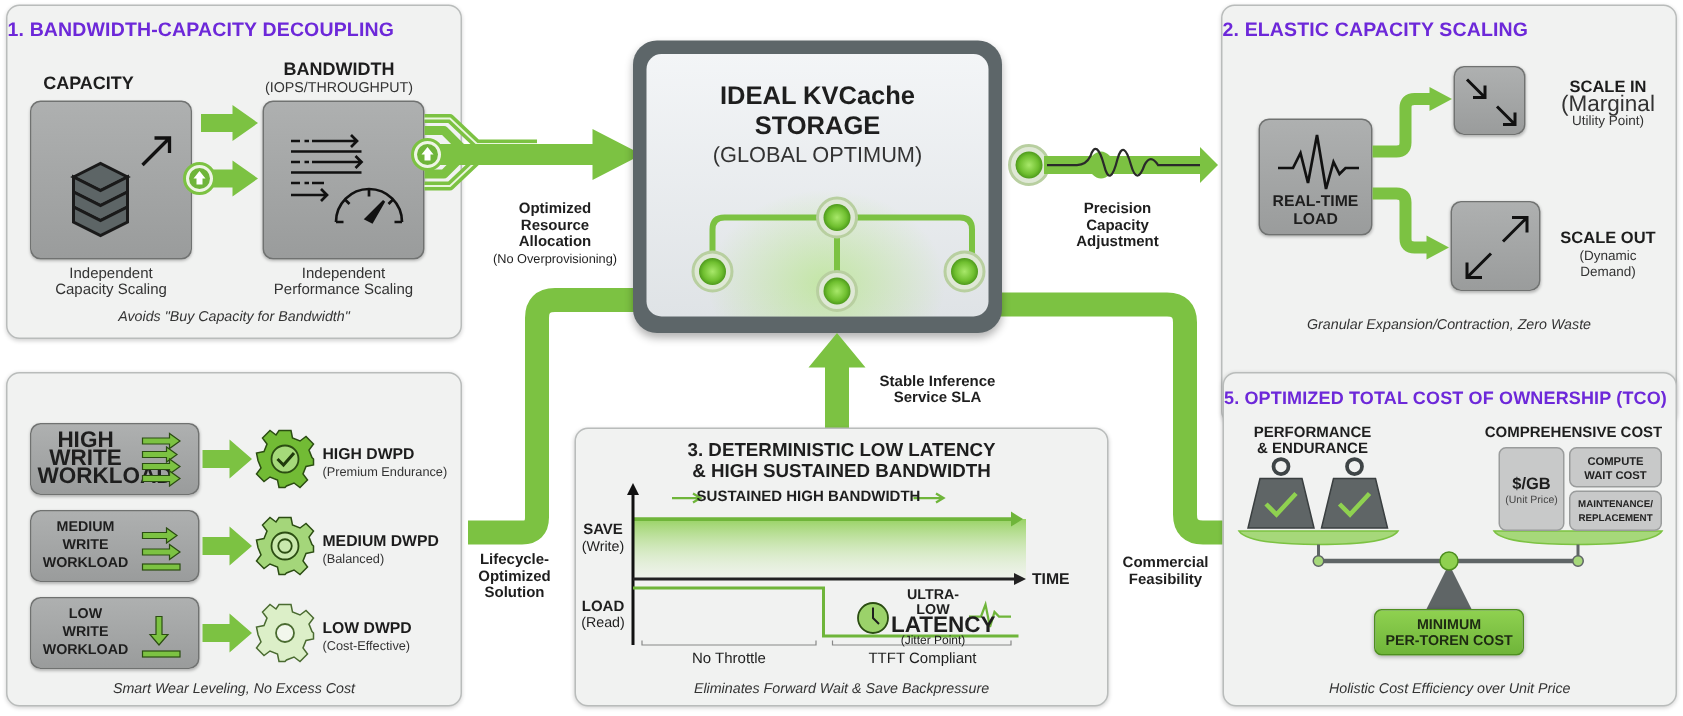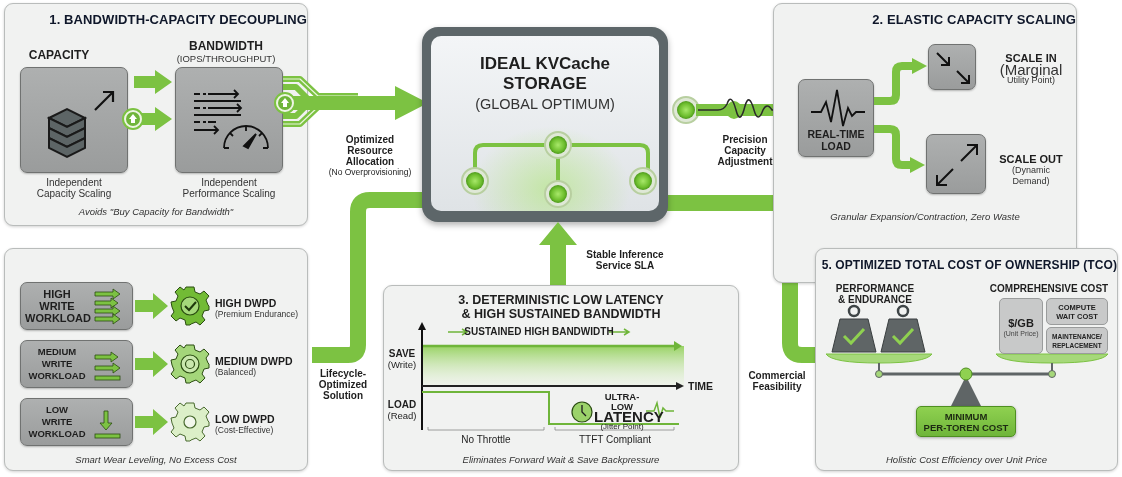--- a/index.html
+++ b/index.html
@@ -3,21 +3,21 @@
 <meta charset="utf-8">
 <style>
   * { box-sizing: border-box; margin: 0; padding: 0; }
   html, body { width: 1122px; height: 477px; background: #ffffff; overflow: hidden; }
   body { position: relative; font-family: "Liberation Sans", "DejaVu Sans", sans-serif; color: #1e1e1e; }
 
   .panel {
     position: absolute; background: #f1f2f1; border: 1.5px solid #b9bcbb;
     border-radius: 9px; box-shadow: 0 1px 3px rgba(0,0,0,0.18);
   }
-  .ptitle { position: absolute; left: 0; right: 0; text-align: right; font-weight: 700; font-size: 13px; letter-spacing: 0.1px; color: #0f172a; }
+  .ptitle { position: absolute; left: 0; right: 0; text-align: left; font-weight: 700; font-size: 13px; letter-spacing: 0.1px; color: #6d28d9; }
   .pfoot { position: absolute; left: 0; right: 0; text-align: center; font-style: italic; font-size: 9.5px; color: #333; }
   .bold { font-weight: 700; }
   .center { text-align: center; }
   .abs { position: absolute; }
   .graybox { position: absolute; background: linear-gradient(#aeb0b0, #9a9c9c); border: 1.5px solid #707271; border-radius: 7px; box-shadow: 0 1px 2px rgba(0,0,0,0.25); }
   .lbl-sm { font-size: 10px; color: #333; line-height: 11px; }
   .lbl-b { font-weight: 700; font-size: 11px; line-height: 12px; color: #1c1c1c; }
   svg { position: absolute; overflow: visible; }
 </style>
 </head>
@@ -177,21 +177,21 @@
 <div class="abs center bold" style="left:312px;top:368px;width:62px;font-size:10px;line-height:11px;">
   <div>Lifecycle-</div>
   <div>Optimized</div>
   <div>Solution</div>
 </div>
 <div class="abs center bold" style="left:744px;top:370px;width:66px;font-size:10px;line-height:11px;">
   <div>Commercial</div>
   <div>Feasibility</div>
 </div>
 
-<div class="panel" style="left:773px;top:3px;width:304px;height:280px;">
+<div class="panel" style="left:814px;top:3px;width:304px;height:280px;">
   <div class="ptitle" style="top:8px;">2. ELASTIC CAPACITY SCALING</div>
   <div class="graybox" style="left:24px;top:75px;width:76px;height:78px;">
     <svg width="76" height="78" style="left:0;top:0;">
       <path d="M12,32 L22,32 L27,22 L32,42 L38,10 L44,46 L49,28 L53,36 L57,32 L66,32" fill="none" stroke="#111" stroke-width="1.8"></path>
     </svg>
     <div class="abs center bold" style="left:0;right:0;top:48px;font-size:10.5px;">REAL-TIME</div>
     <div class="abs center bold" style="left:0;right:0;top:60px;font-size:10.5px;">LOAD</div>
   </div>
   <div class="graybox" style="left:154px;top:40px;width:48px;height:46px;">
     <svg width="48" height="46" style="left:0;top:0;">
@@ -218,21 +218,21 @@
     <path d="M138,54 L153,62 L138,70 Z" fill="#7cc242"></path>
     <path d="M100,125 L116,125 Q122,125 122,131 L122,155 Q122,161 128,161 L138,161" fill="none" stroke="#7cc242" stroke-width="8"></path>
     <path d="M136,153 L151,161 L136,169 Z" fill="#7cc242"></path>
   </svg>
   <div class="pfoot" style="top:207px;">Granular Expansion/Contraction, Zero Waste</div>
 </div>
 
 <div class="panel" style="left:4px;top:248px;width:304px;height:223px;">
 
   <div class="graybox" style="left:15px;top:33px;width:113px;height:48px;">
-    <div class="abs center bold" style="left:4px;top:5px;width:64px;font-size:11px;line-height:12px;">
+    <div class="abs center bold" style="left:4px;top:5px;width:64px;font-size:15px;line-height:12px;">
       <div>HIGH</div>
       <div>WRITE</div>
       <div>WORKLOAD</div>
     </div>
     <svg width="113" height="48" style="left:0;top:0;">
       <g fill="#7cc242" stroke="#2b4d12" stroke-width="0.8">
         <path d="M74,9 L92,9 L92,6 L99,11 L92,16 L92,13 L74,13 Z"></path>
         <path d="M74,18 L90,18 L90,15 L97,20 L90,25 L90,22 L74,22 Z"></path>
         <path d="M74,26 L92,26 L92,23 L99,28 L92,33 L92,30 L74,30 Z"></path>
         <path d="M74,34 L92,34 L92,31 L99,36 L92,41 L92,38 L74,38 Z"></path>

